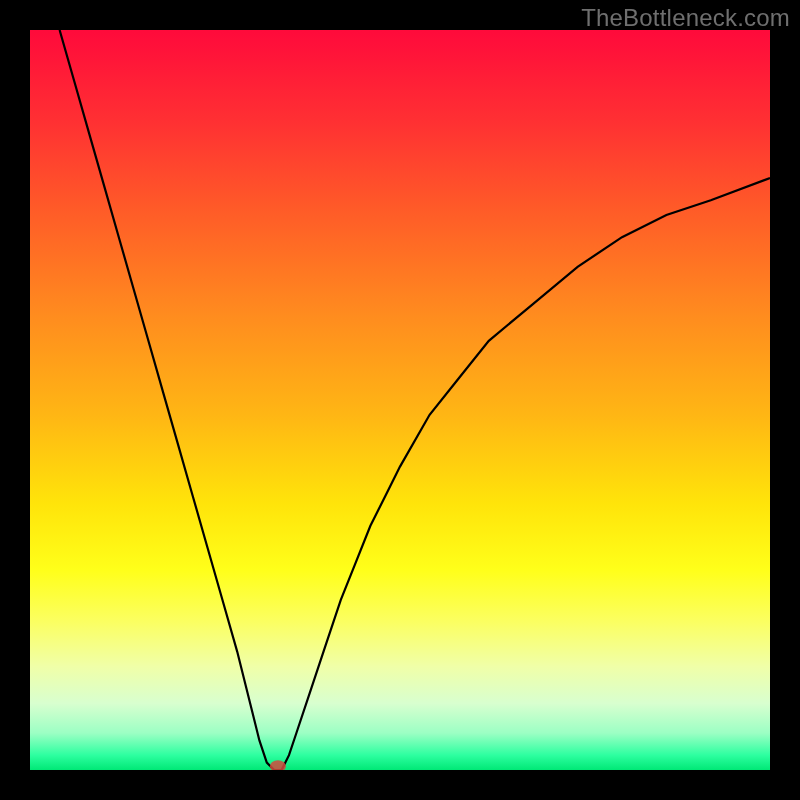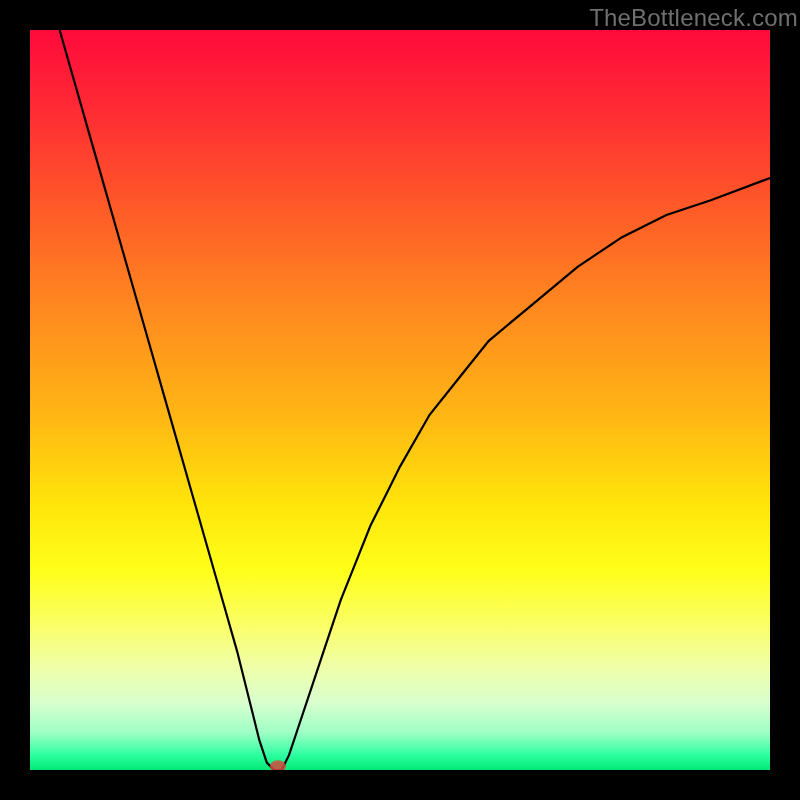--- a/index.html
+++ b/index.html
@@ -6,21 +6,21 @@
   html, body { width: 800px; height: 800px; overflow: hidden; background: #000; }
   .frame {
     position: relative;
     width: 800px;
     height: 800px;
     background: #000;
   }
   .watermark {
     position: absolute;
     top: 4px;
-    right: 2px;
+    right: 10px;
     font-family: Arial, Helvetica, sans-serif;
     font-size: 24px;
     font-weight: 500;
     color: #6f6f6f;
     letter-spacing: 0.2px;
   }
   .plot {
     position: absolute;
     left: 30px;
     top: 30px;

